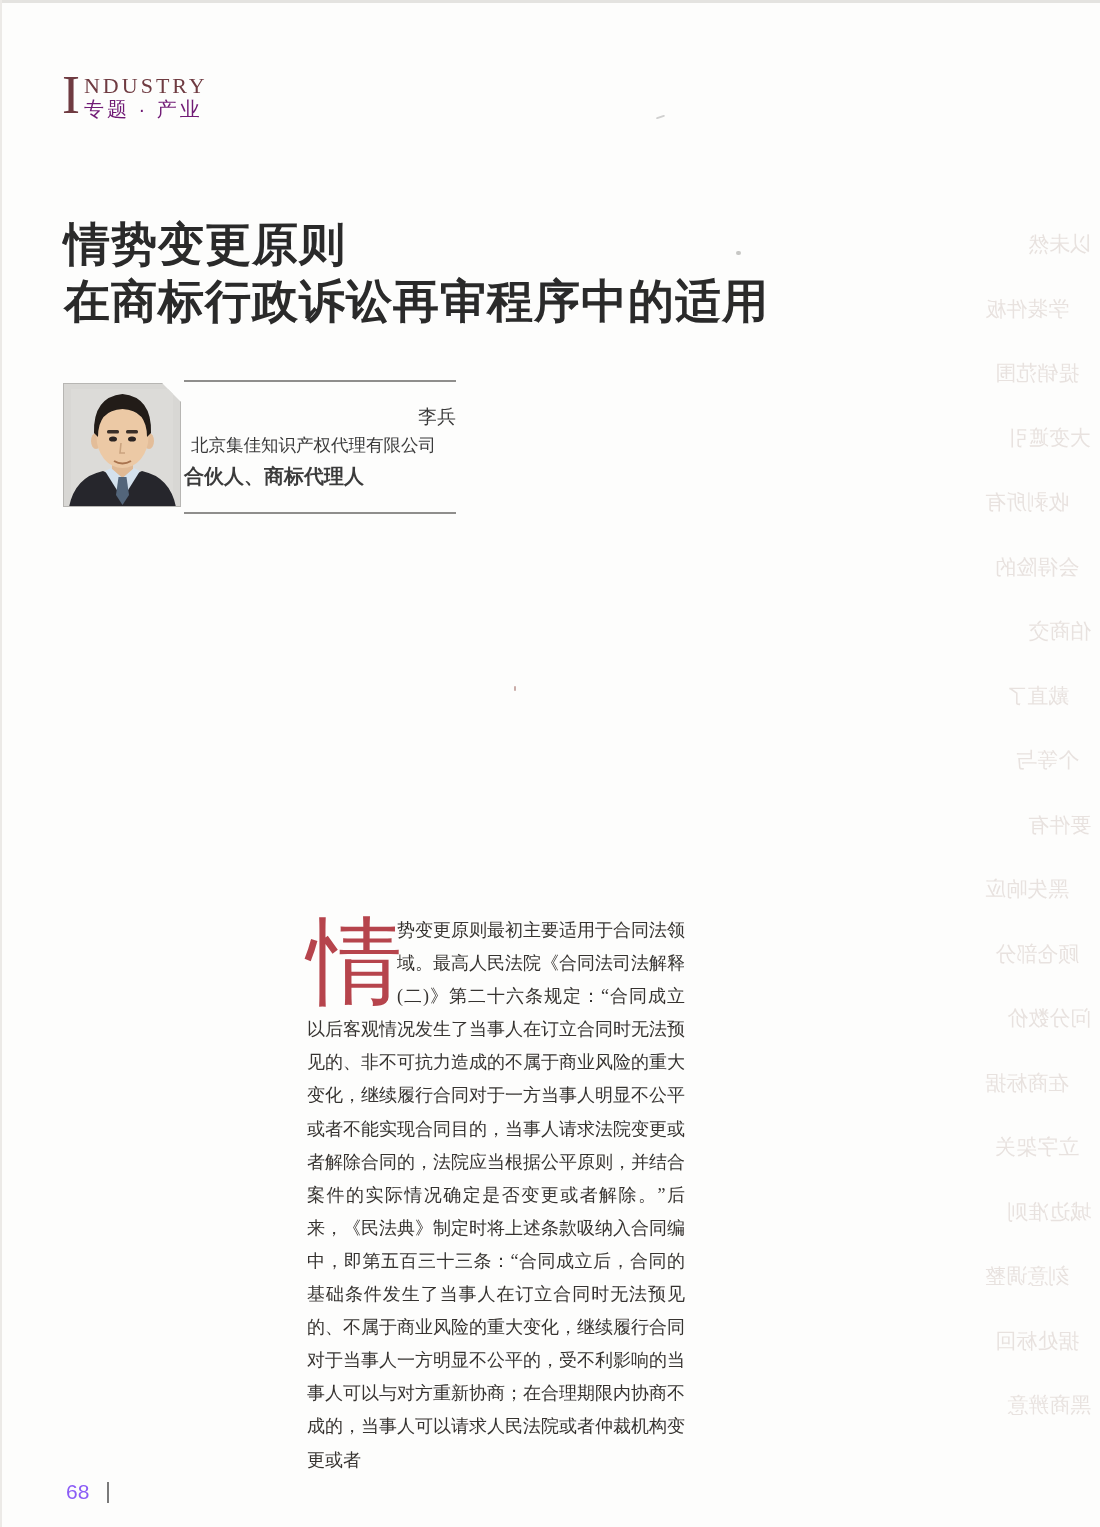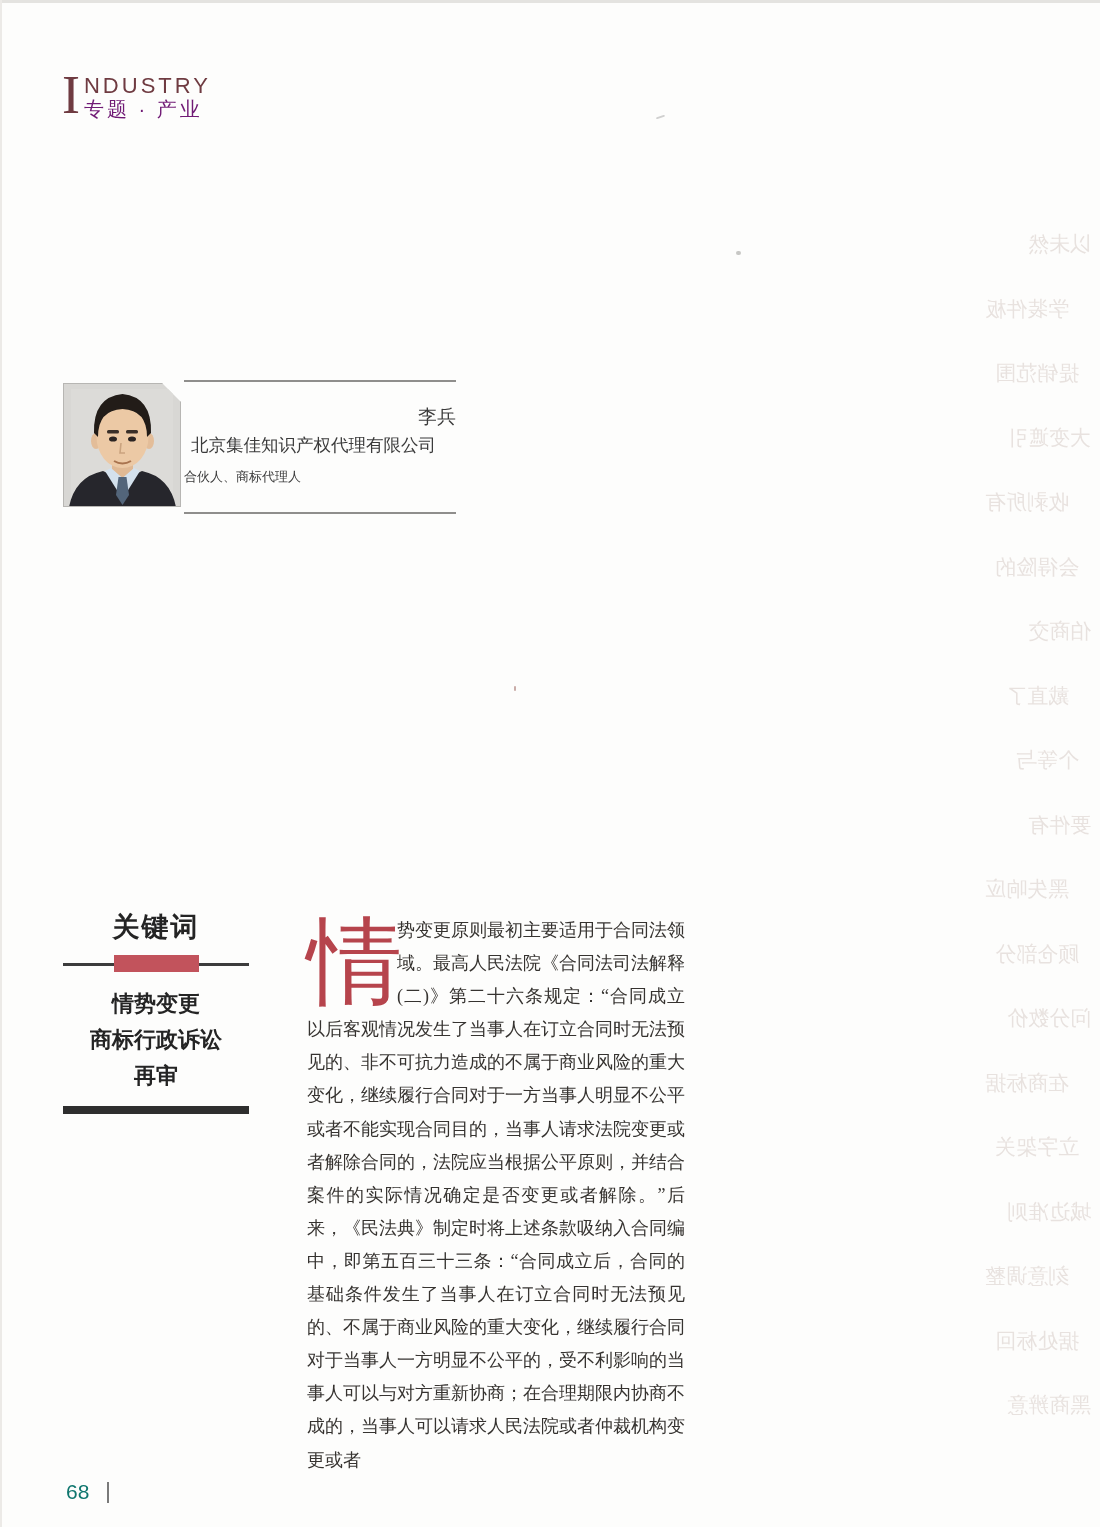--- a/index.html
+++ b/index.html
@@ -13,21 +13,21 @@
   .scan-edge-left{position:absolute;left:0;top:0;width:2px;height:1527px;background:#eceae7;}
 
   
   .header{position:absolute;left:62px;top:72px;display:flex;align-items:flex-start;}
   .header-initial{
     font-family:"Liberation Serif",serif;font-size:54px;line-height:46px;
     color:#6f3b41;font-weight:500;letter-spacing:0;
   }
   .header-right{margin-left:4px;padding-top:4px;}
   .header-wordmark{
-    font-family:Liberation Sans, sans-serif;font-size:22px;line-height:20px;
+    font-family:Liberation Serif, serif;font-size:22px;line-height:20px;
     color:#6f3b41;letter-spacing:3px;
   }
   .header-subtitle{
     font-family:"Liberation Sans","DejaVu Sans",sans-serif;
     font-size:20px;line-height:24px;color:#701a75;letter-spacing:3px;margin-top:1px;
   }
 
   
   .title-block{position:absolute;left:64px;top:216px;color:#2a2a2a;
     font-family:"Liberation Sans","DejaVu Sans",sans-serif;font-weight:800;}
@@ -36,21 +36,21 @@
   
   .author-photo{position:absolute;left:63px;top:383px;width:118px;height:124px;
     clip-path:polygon(0 0,99px 0,118px 19px,118px 124px,0 124px);}
   .author-info{position:absolute;left:184px;top:380px;width:272px;
     font-family:"Liberation Sans","DejaVu Sans",sans-serif;color:#3b3b3b;}
   .author-rule{height:2px;background:#8f8e8c;}
   .author-rule.top{margin-bottom:22px;}
   .author-rule.bottom{margin-top:20px;}
   .author-name{font-size:19px;line-height:26px;text-align:right;}
   .author-company{font-size:17.5px;line-height:31px;margin-left:7px;}
-  .author-role{font-size:13px;line-height:31px;}
+  .author-role{font-size:20px;line-height:31px;font-weight:bold;}
 
   
   .keywords{position:absolute;left:63px;top:908px;width:186px;text-align:center;color:#242424;}
   .keywords-heading{font-size:27px;font-weight:700;line-height:38px;letter-spacing:2px;}
   .keywords-rule{position:relative;height:18px;margin-top:9px;}
   .keywords-rule .thin{position:absolute;left:0;top:8px;width:100%;height:3px;background:#3c3c3c;}
   .keywords-rule .red{position:absolute;left:51px;top:0;width:85px;height:17px;background:#c2535c;}
   .keywords-list{margin-top:13px;}
   .keyword-item{font-size:22px;font-weight:700;line-height:36px;}
   .keywords-bottom-bar{height:8px;background:#2e2e2e;margin-top:12px;}
@@ -79,21 +79,21 @@
   .bleed-item:nth-child(3n+2){padding-left:24px;}
 
   
   .speck{position:absolute;background:#9a9a98;opacity:.45;border-radius:2px;}
   .speck-1{left:656px;top:116px;width:9px;height:2px;transform:rotate(-18deg);}
   .speck-2{left:736px;top:251px;width:5px;height:4px;opacity:.55;}
   .speck-3{left:514px;top:686px;width:2px;height:5px;background:#8a4a42;}
 
   
   .footer{position:absolute;left:66px;top:1479px;display:flex;align-items:center;
-    font-family:"Liberation Sans","DejaVu Sans",sans-serif;color:#0f766e;}
+    font-family:"Liberation Sans","DejaVu Sans",sans-serif;color:#8b5cf6;}
   .page-number{font-size:21px;line-height:26px;}
   .footer-divider{width:2px;height:21px;background:#7a7a7a;margin-left:18px;}
 </style>
 </head>
 <body>
 
 <div class="page">
 
   <div class="scan-edge-top"></div>
   <div class="scan-edge-left"></div>
@@ -125,20 +125,24 @@
   <div class="speck speck-3"></div>
 
   <div class="header">
     <span class="header-initial">I</span>
     <div class="header-right">
       <div class="header-wordmark">NDUSTRY</div>
       <div class="header-subtitle">专题 · 产业</div>
     </div>
   </div>
 
+  <div class="title-block">
+    <div class="title-line">情势变更原则</div>
+    <div class="title-line">在商标行政诉讼再审程序中的适用</div>
+  </div>
 
   <div class="author-photo">
     <svg width="118" height="124" viewBox="0 0 118 124">
       <rect width="118" height="124" fill="#d8d7d4"></rect>
       <rect x="8" y="6" width="102" height="112" fill="#dcdbd8"></rect>
       <ellipse cx="33" cy="58" rx="5" ry="8" fill="#e3bd99"></ellipse>
       <ellipse cx="86" cy="58" rx="5" ry="8" fill="#e3bd99"></ellipse>
       <rect x="49" y="74" width="21" height="20" fill="#e0b994"></rect>
       <ellipse cx="59.5" cy="54" rx="26" ry="31" fill="#ecc9a5"></ellipse>
       <path d="M31 50 Q30 14 59.5 11 Q89 14 88 50 L84 54 Q84 27 59.5 26 Q35 27 35 54 Z" fill="#221c18"></path>
@@ -156,33 +160,20 @@
   </div>
 
   <div class="author-info">
     <div class="author-rule top"></div>
     <div class="author-name">李兵</div>
     <div class="author-company">北京集佳知识产权代理有限公司</div>
     <div class="author-role">合伙人、商标代理人</div>
     <div class="author-rule bottom"></div>
   </div>
 
-  <div class="keywords">
-    <div class="keywords-heading">关键词</div>
-    <div class="keywords-rule">
-      <div class="thin"></div>
-      <div class="red"></div>
-    </div>
-    <div class="keywords-list">
-      <div class="keyword-item">情势变更</div>
-      <div class="keyword-item">商标行政诉讼</div>
-      <div class="keyword-item">再审</div>
-    </div>
-    <div class="keywords-bottom-bar"></div>
-  </div>
 
   <div class="columns">
     <div class="col-left">
       <span class="dropcap">情</span><span>势变更原则最初主要适用于合同法领域。最高人民法院《合同法司法解释(二)》第二十六条规定：“合同成立以后客观情况发生了当事人在订立合同时无法预见的、非不可抗力造成的不属于商业风险的重大变化，继续履行合同对于一方当事人明显不公平或者不能实现合同目的，当事人请求法院变更或者解除合同的，法院应当根据公平原则，并结合案件的实际情况确定是否变更或者解除。”后来，《民法典》制定时将上述条款吸纳入合同编中，即第五百三十三条：“合同成立后，合同的基础条件发生了当事人在订立合同时无法预见的、不属于商业风险的重大变化，继续履行合同对于当事人一方明显不公平的，受不利影响的当事人可以与对方重新协商；在合理期限内协商不成的，当事人可以请求人民法院或者仲裁机构变更或者</span>
     </div>
     <div class="col-right">
     </div>
   </div>
 
   <div class="footer">

